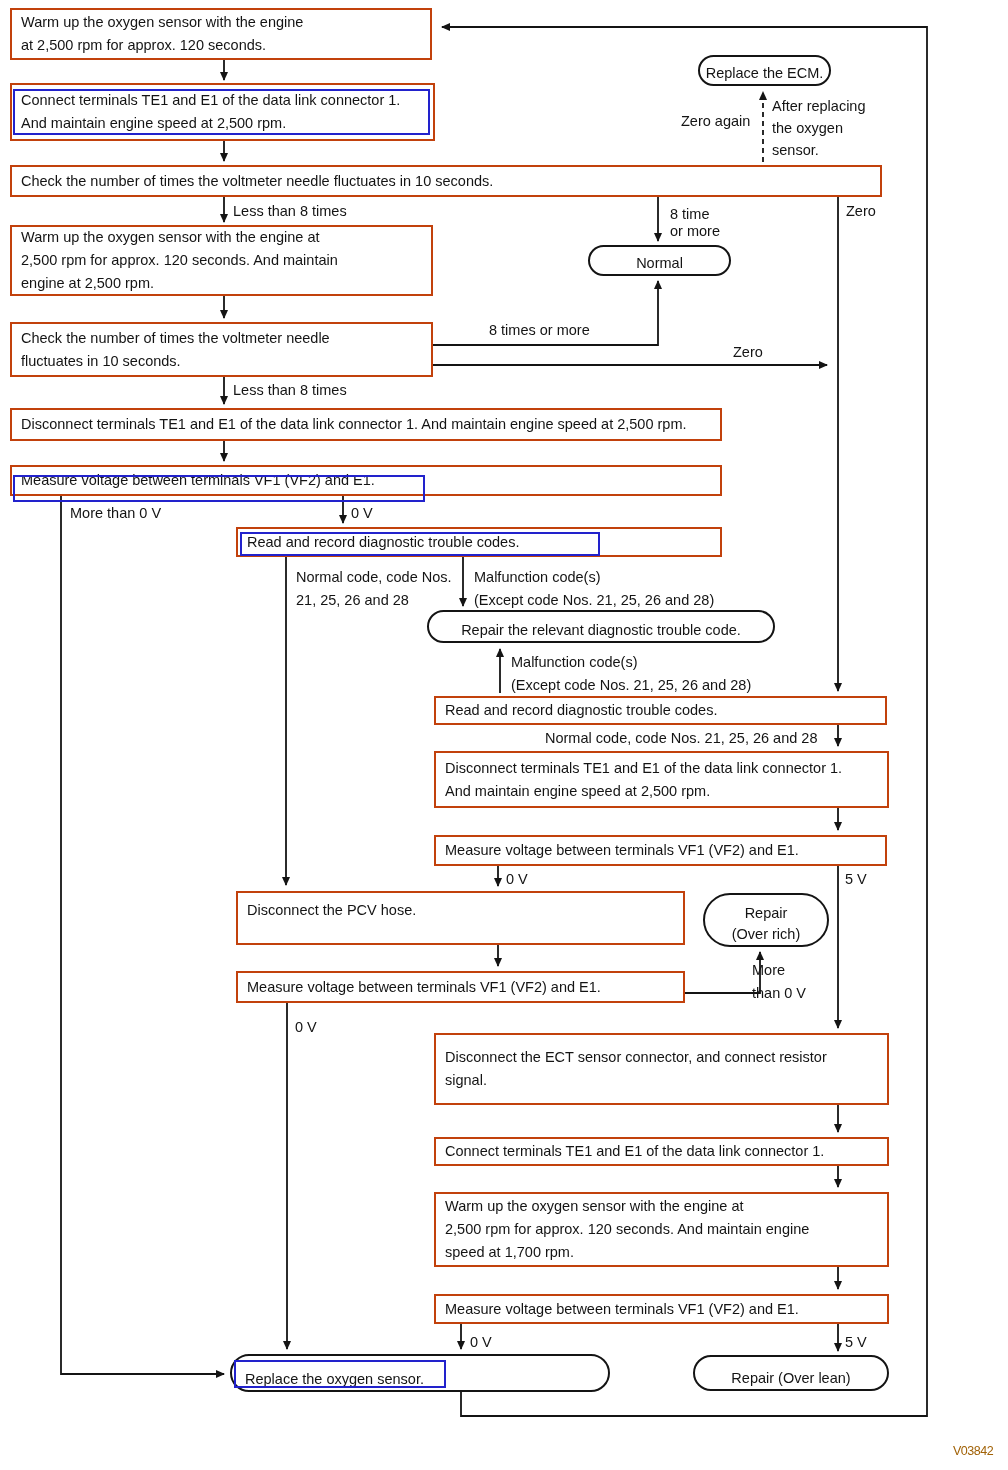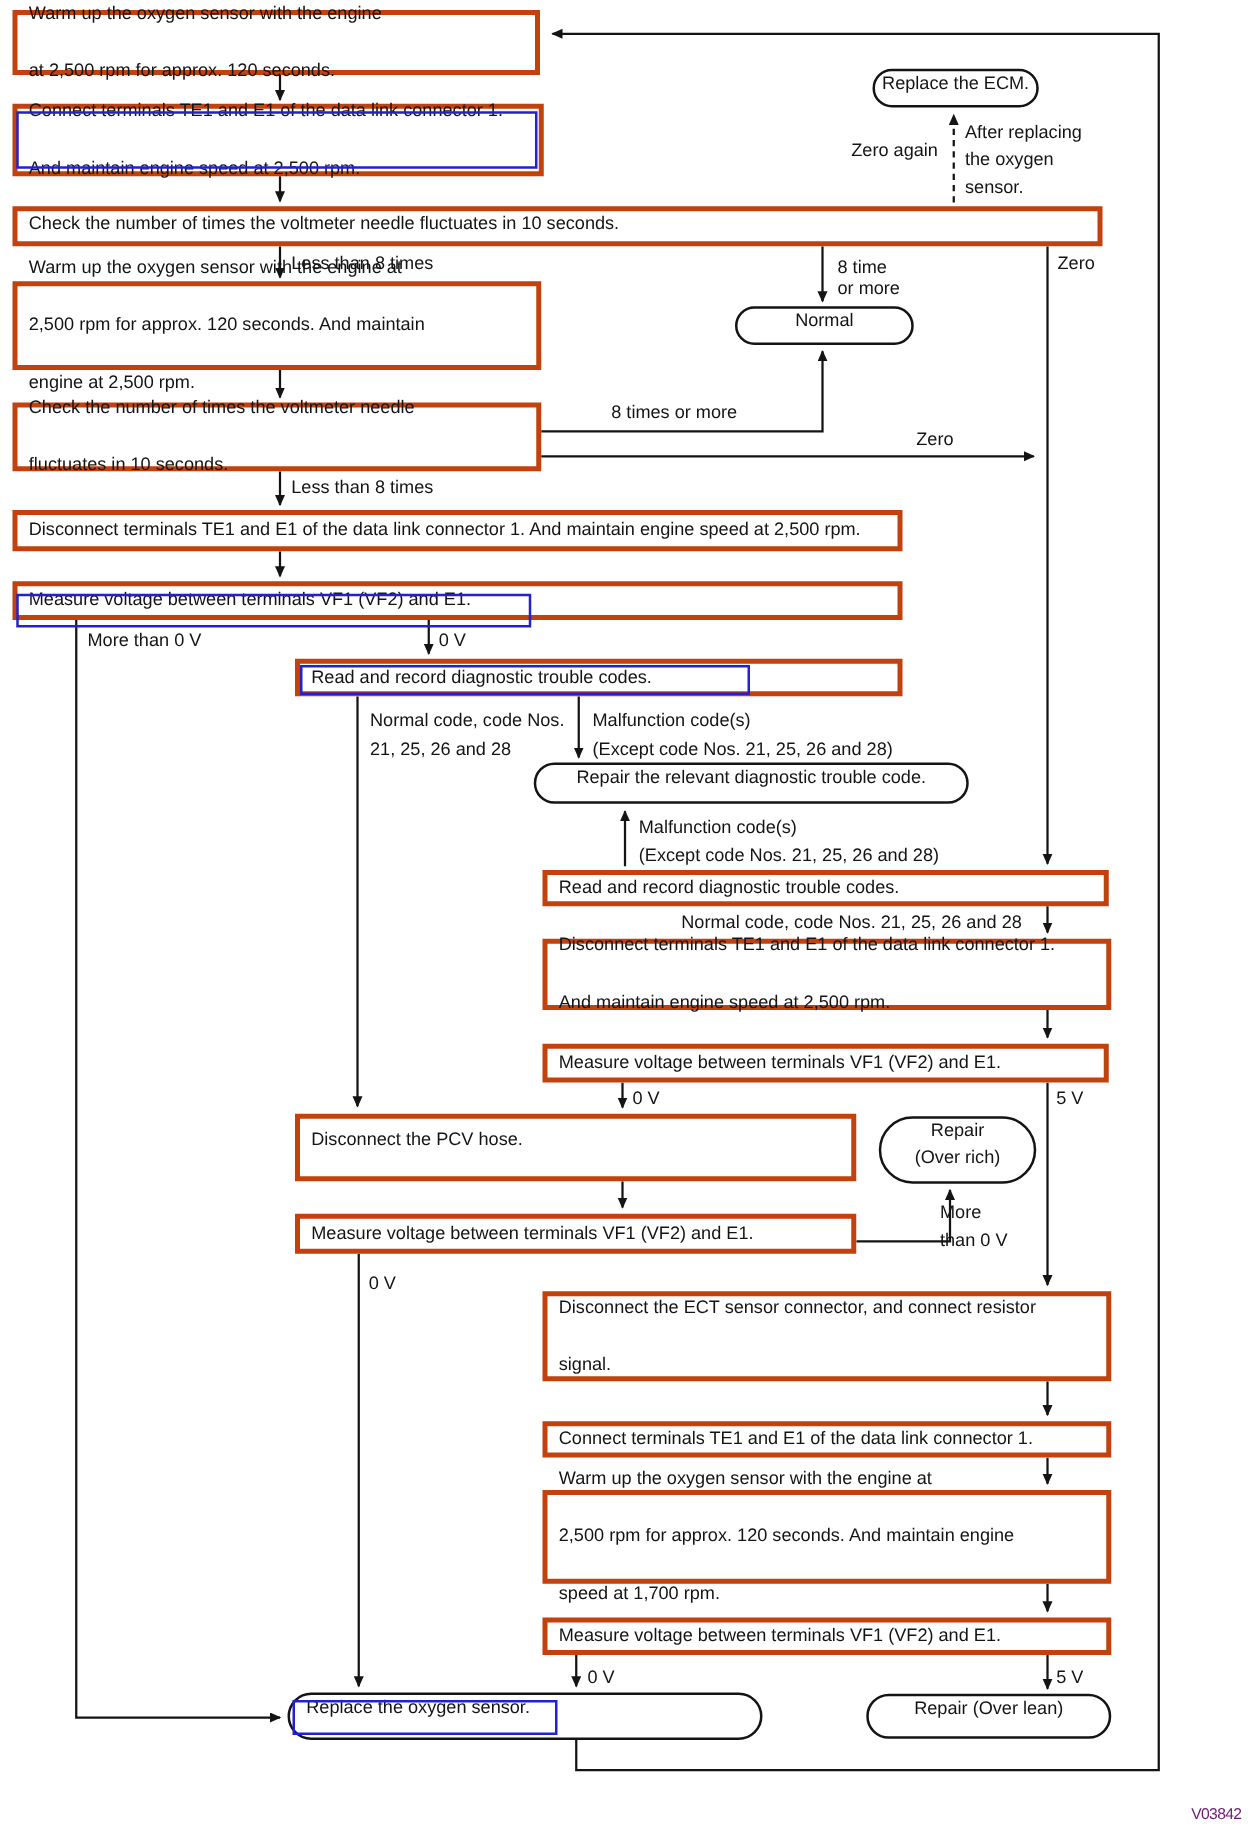--- a/index.html
+++ b/index.html
@@ -1,29 +1,29 @@
 <!DOCTYPE html>
 <html><head>
 <meta charset="utf-8">
 <style>
   html,body{margin:0;padding:0;background:#fff;}
   #canvas{position:relative;width:1008px;height:1470px;background:#fff;overflow:hidden;
           font-family:"Liberation Sans", sans-serif;color:#141414;}
   #wires{position:absolute;left:0;top:0;z-index:1;}
-  .box{position:absolute;z-index:2;border:4px solid #c2410c;background:#fff;box-sizing:border-box;
-       font-size:14.5px;line-height:23px;padding:2px 9px;display:flex;flex-direction:column;justify-content:center;gap:23px;}
+  .box{position:absolute;z-index:2;border:2px solid #c2410c;background:#fff;box-sizing:border-box;
+       font-size:14.5px;line-height:23px;padding:2px 9px;display:flex;flex-direction:column;justify-content:center;}
   .box.topalign{justify-content:flex-start;padding-top:6px;}
   .stadium{position:absolute;z-index:2;border:2px solid #141414;background:#fff;box-sizing:border-box;
-       font-size:14.5px;line-height:21px;display:flex;flex-direction:column;justify-content:flex-start;
+       font-size:14.5px;line-height:21px;display:flex;flex-direction:column;justify-content:flex-end;
        align-items:center;text-align:center;}
   .stadium.leftalign{align-items:flex-start;text-align:left;padding-left:13px;}
   .lbl{position:absolute;z-index:3;white-space:nowrap;font-size:14.5px;line-height:17px;}
   .lbl div{white-space:nowrap;}
   .bluebox{position:absolute;z-index:4;border:2px solid #2222cc;box-sizing:border-box;background:transparent;}
-  .caption{position:absolute;z-index:3;font-size:12.5px;letter-spacing:-0.5px;color:#701a75;}
+  .caption{position:absolute;z-index:3;font-size:12.5px;letter-spacing:-0.5px;color:#a16207;}
 </style>
 </head>
 <body>
 
 <div id="canvas">
 
   <svg id="wires" width="1008" height="1470" viewBox="0 0 1008 1470">
     <defs>
       <marker id="ah" markerUnits="userSpaceOnUse" markerWidth="11" markerHeight="11" refX="8" refY="4" orient="auto">
         <path d="M0,0 L9,4 L0,8 Z" fill="#141414"></path>

